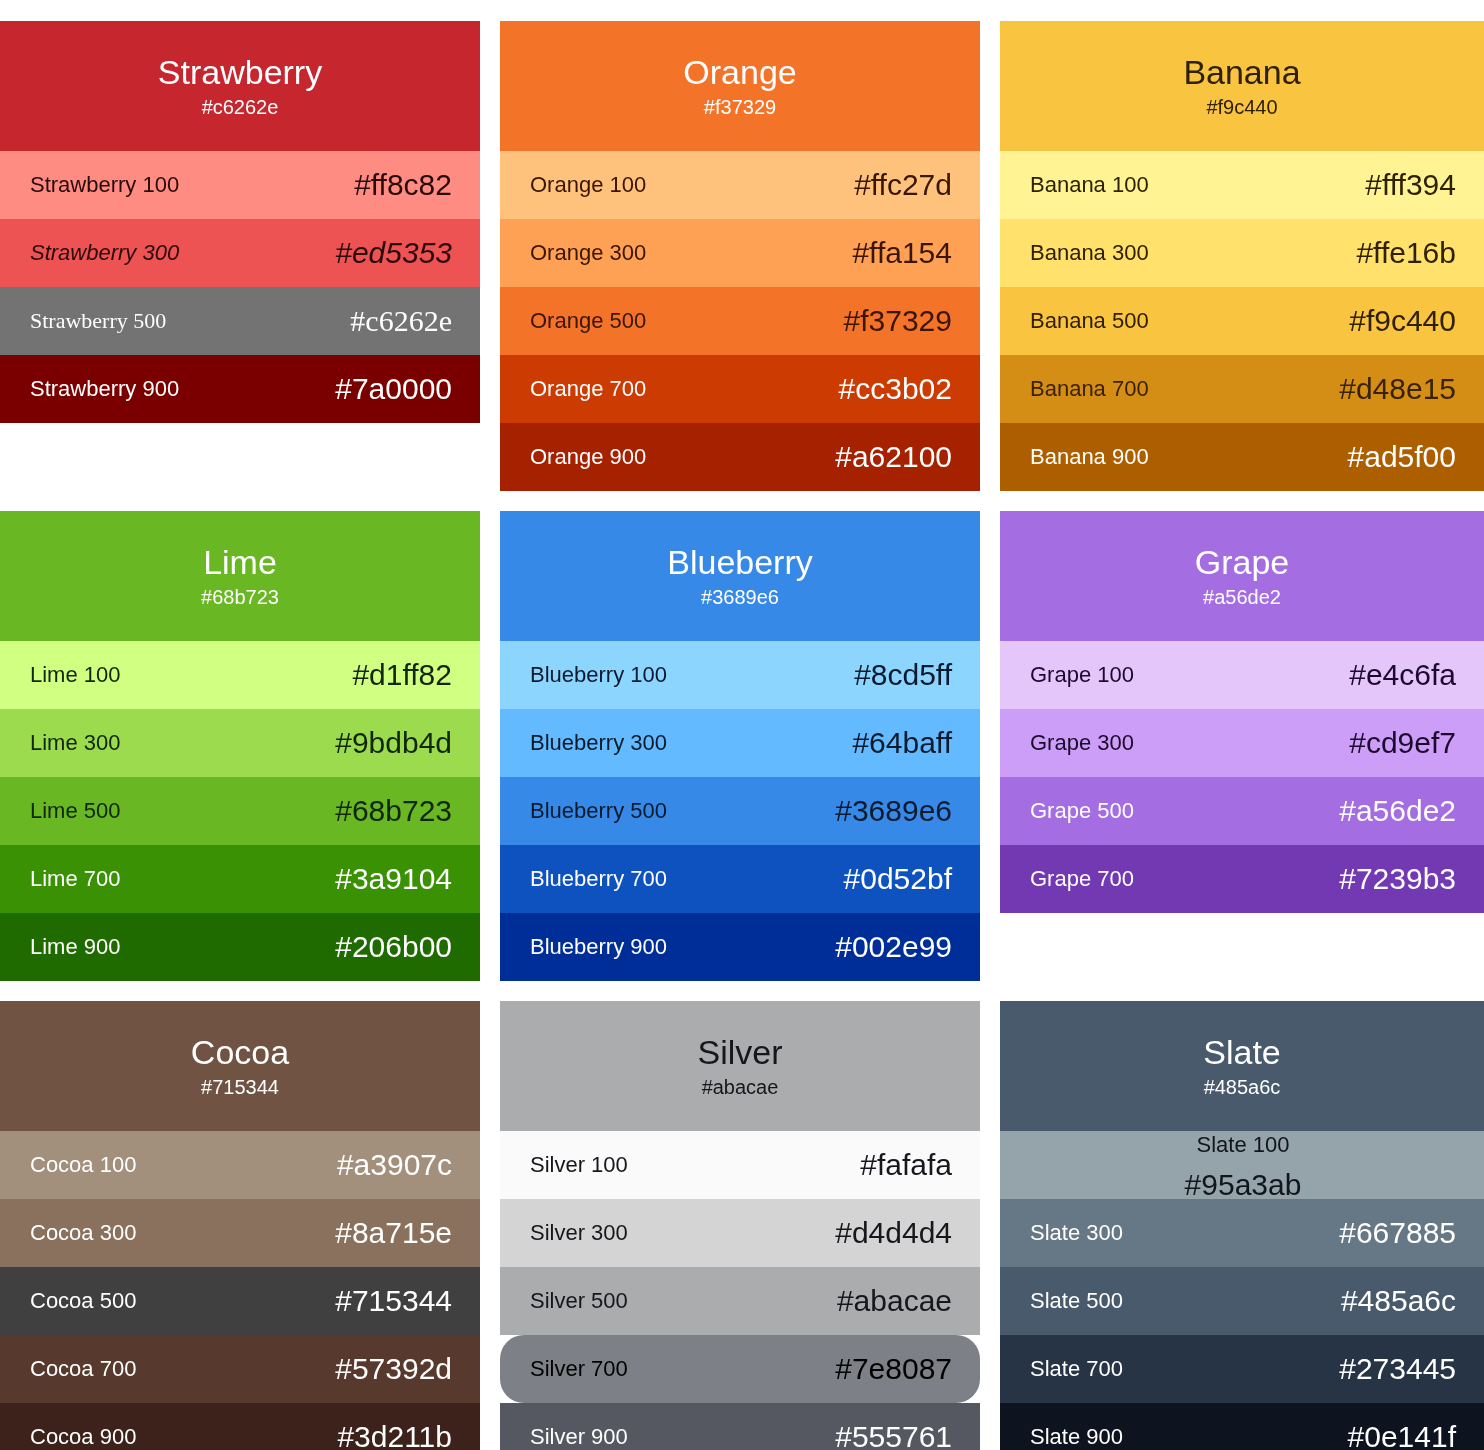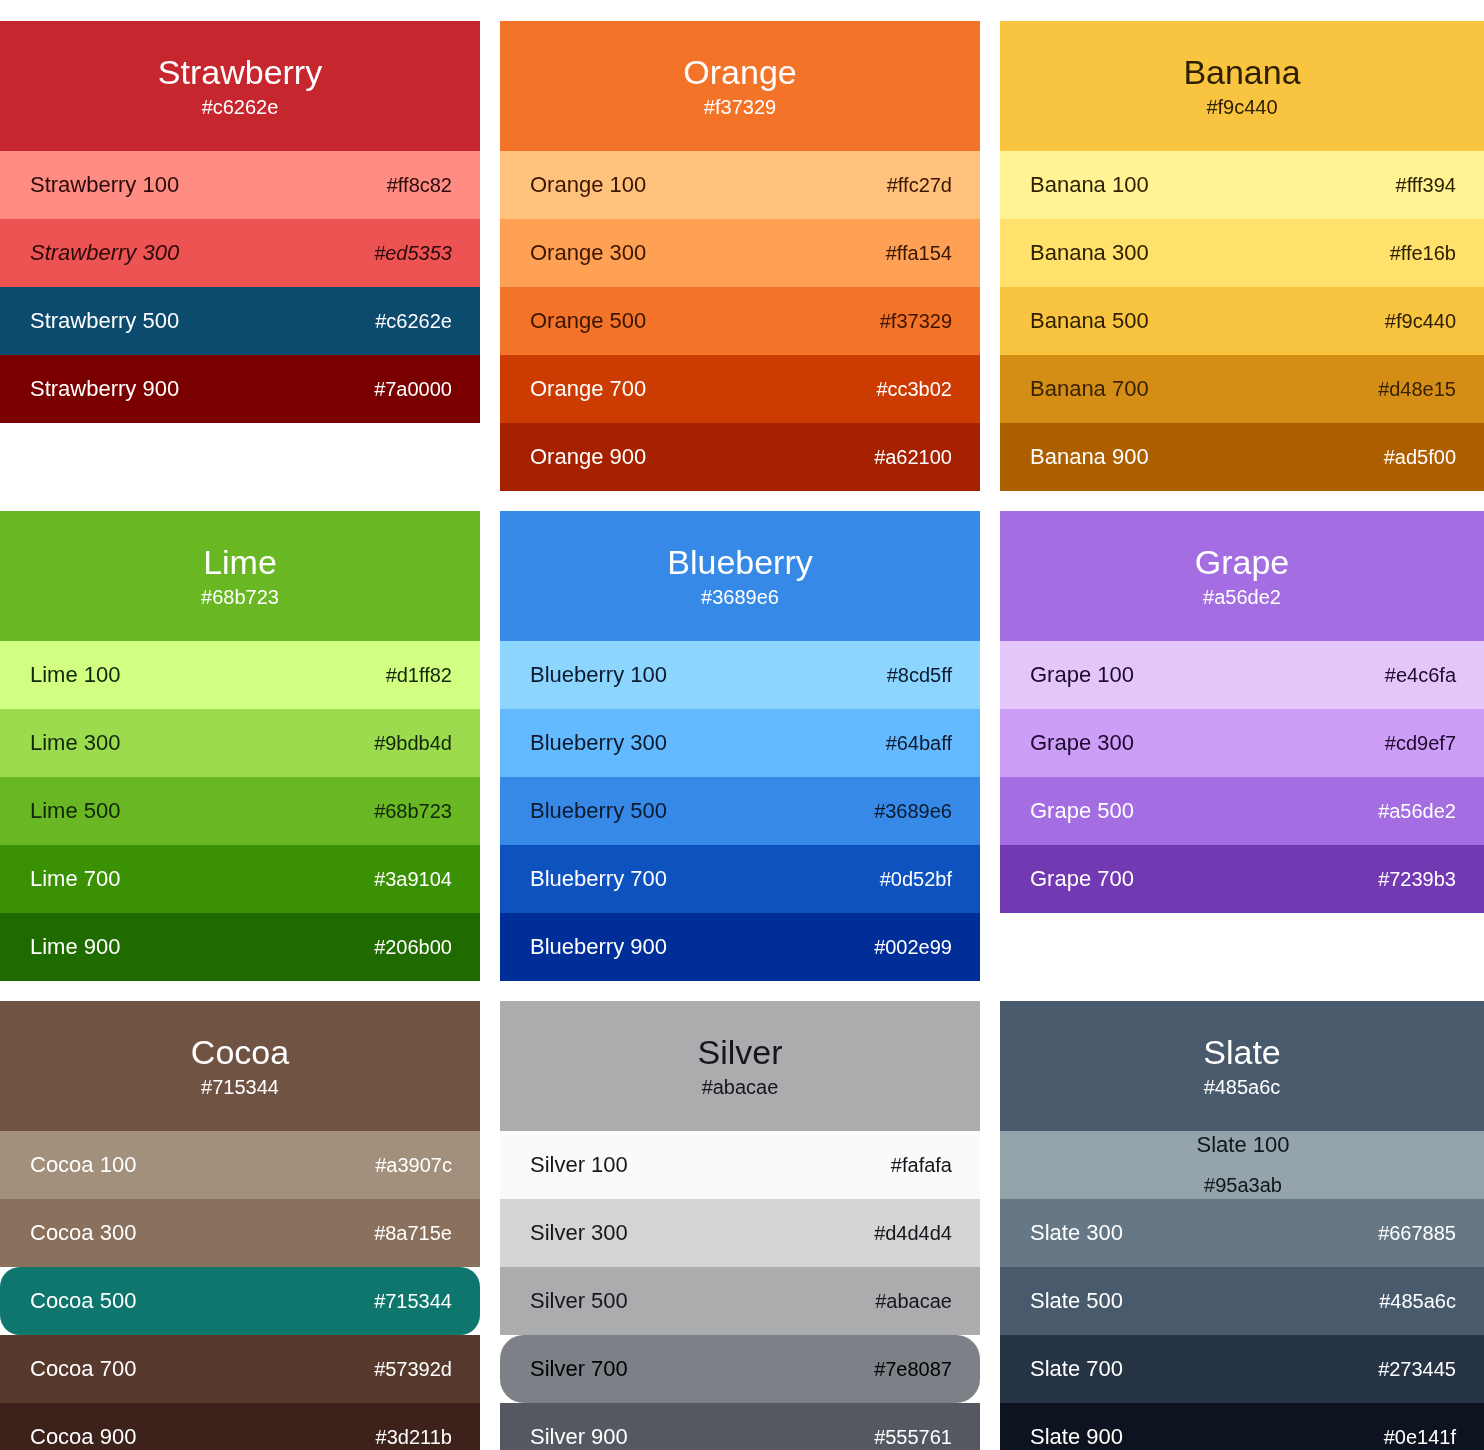--- a/index.html
+++ b/index.html
@@ -59,21 +59,21 @@
     justify-content:space-between;
     padding:0 28px 0 30px;
   }
   .swatch-name {
     font-size:22px;
     font-weight:400;
     line-height:28px;
     white-space:nowrap;
   }
   .swatch-hex {
-    font-size:20px;
+    font-size:30px;
     font-weight:400;
     line-height:28px;
     white-space:nowrap;
   }
 </style>
 </head>
 <body>
 
 <div id="palette-grid">
     <div class="palette-card">
@@ -83,21 +83,21 @@
       </div>
       <div class="swatch-list">
         <div class="swatch-row" style="background: rgb(255, 140, 130); color: rgb(42, 10, 10);">
           <span class="swatch-name">Strawberry 100</span>
           <span class="swatch-hex">#ff8c82</span>
         </div>
         <div class="swatch-row" style="background: rgb(237, 83, 83); color: rgb(42, 10, 10); font-style: italic;">
           <span class="swatch-name">Strawberry 300</span>
           <span class="swatch-hex">#ed5353</span>
         </div>
-        <div class="swatch-row" style="background: #0c4a6e; color: rgb(255, 255, 255);">
+        <div class="swatch-row" style="background: #737373; color: rgb(255, 255, 255); font-family: Liberation Serif, serif;">
           <span class="swatch-name">Strawberry 500</span>
           <span class="swatch-hex">#c6262e</span>
         </div>
         <div class="swatch-row" style="background: rgb(122, 0, 0); color: rgb(255, 255, 255);">
           <span class="swatch-name">Strawberry 900</span>
           <span class="swatch-hex">#7a0000</span>
         </div>
       </div>
     </div>
     <div class="palette-card">
@@ -243,21 +243,21 @@
       </div>
       <div class="swatch-list">
         <div class="swatch-row" style="background: rgb(163, 144, 124); color: rgb(255, 255, 255);">
           <span class="swatch-name">Cocoa 100</span>
           <span class="swatch-hex">#a3907c</span>
         </div>
         <div class="swatch-row" style="background: rgb(138, 113, 94); color: rgb(255, 255, 255);">
           <span class="swatch-name">Cocoa 300</span>
           <span class="swatch-hex">#8a715e</span>
         </div>
-        <div class="swatch-row" style="background: #0f766e; color: rgb(255, 255, 255); border-radius: 20px;">
+        <div class="swatch-row" style="background: #404040; color: rgb(255, 255, 255);">
           <span class="swatch-name">Cocoa 500</span>
           <span class="swatch-hex">#715344</span>
         </div>
         <div class="swatch-row" style="background: rgb(87, 57, 45); color: rgb(255, 255, 255); gap: 36px;">
           <span class="swatch-name">Cocoa 700</span>
           <span class="swatch-hex">#57392d</span>
         </div>
         <div class="swatch-row" style="background: rgb(61, 33, 27); color: rgb(255, 255, 255);">
           <span class="swatch-name">Cocoa 900</span>
           <span class="swatch-hex">#3d211b</span>

